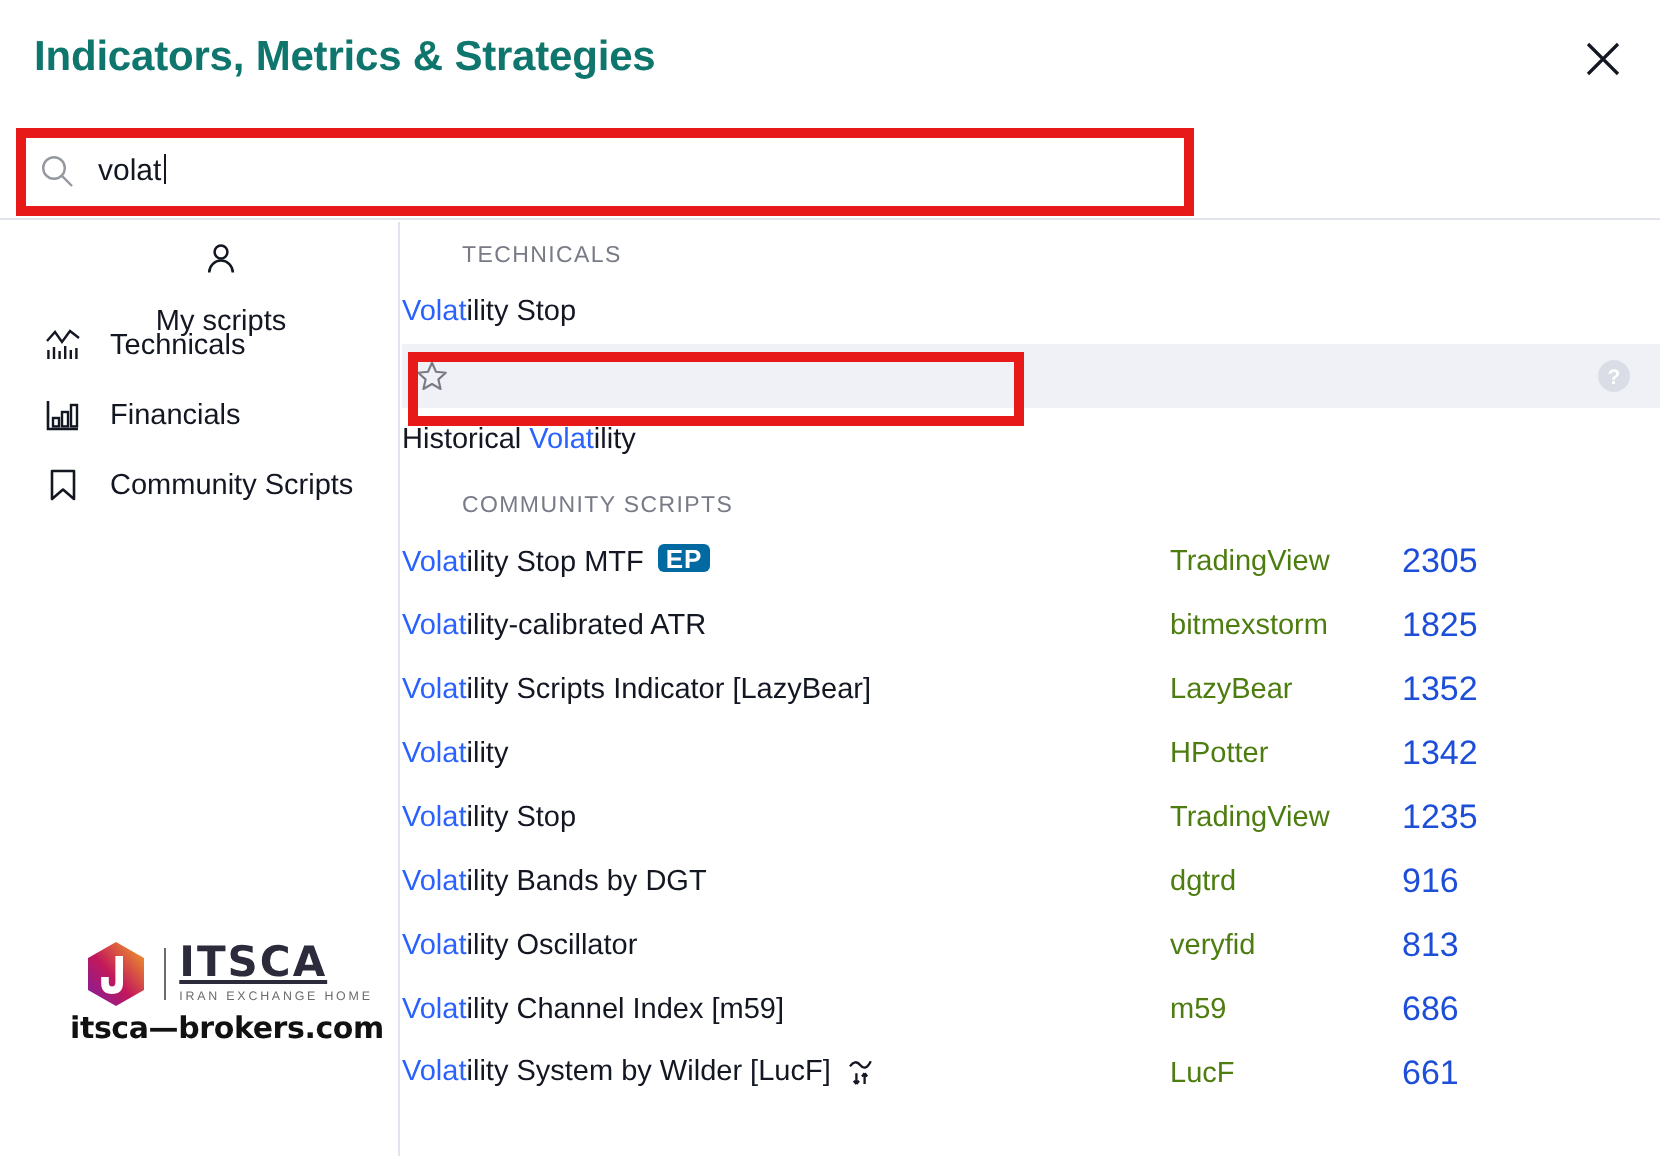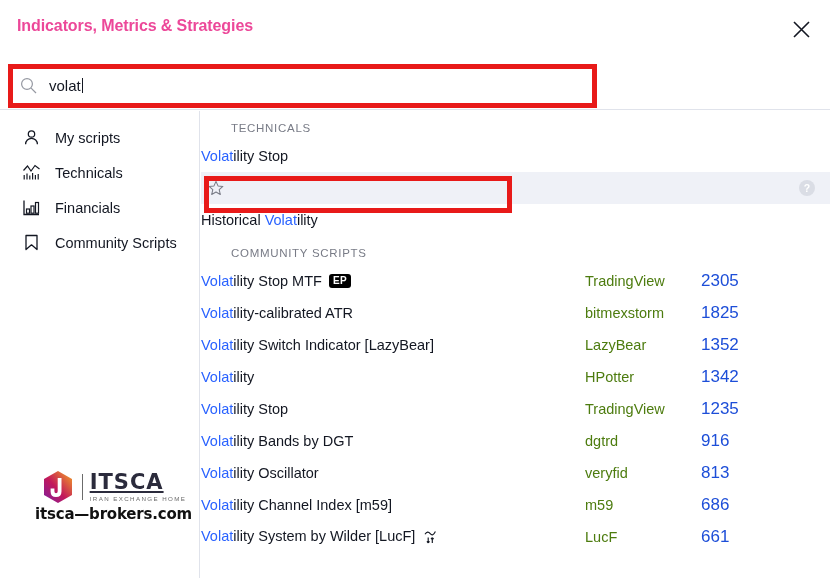--- a/index.html
+++ b/index.html
@@ -11,21 +11,21 @@
   }
   .dialog { position: relative; width: 830px; height: 578px; background: #fff; }
 
   
   .header {
     position: absolute; left: 0; top: 0; width: 830px; height: 59px;
     display: flex; align-items: center;
   }
   .title {
     position: absolute; left: 17px; top: 17px;
-    font-size: 16px; font-weight: 700; color: #ec4899;
+    font-size: 21px; font-weight: 700; color: #0f766e;
     letter-spacing: -0.1px;
   }
   .close-btn {
     position: absolute; right: 12px; top: 12px;
     width: 34px; height: 34px; display: flex;
     align-items: center; justify-content: center;
     cursor: pointer; background: transparent; border: 0;
   }
   .close-btn svg { display: block; }
 
@@ -59,21 +59,21 @@
   
   .sidebar {
     position: absolute; left: 0; top: 111px; width: 200px; height: 467px;
     border-right: 1px solid #e0e3eb; background: #fff;
   }
   .side-item {
     display: flex; align-items: center; gap: 14px;
     height: 35px; padding-left: 22px; cursor: pointer;
     color: #131722; font-size: 14.5px;
   }
-  .side-item:nth-child(1) { margin-top: 9px; }
+  .side-item:nth-child(1) { margin-top: 9px; flex-direction: column; }
   .side-item + .side-item { margin-top: 0px; }
   .side-ico { width: 19px; height: 19px; flex: none; display: block; }
 
   
   .content {
     position: absolute; left: 201px; top: 111px;
     width: 629px; height: 467px; overflow: hidden; background: #fff;
   }
   .group-label {
     font-size: 11.5px; letter-spacing: 0.7px; color: #787b86;
@@ -91,22 +91,22 @@
   }
   .row-name { display: inline-block; }
   .hl { color: #2962ff; }
   .author {
     position: absolute; left: 384px; color: #4d7c0f; font-size: 14.5px;
   }
   .likes {
     position: absolute; left: 500px; color: #1d4ed8; font-size: 17px;
   }
   .ep-badge {
-    display: inline-block; margin-left: 7px; background: #000000;
-    color: #fff; font-size: 10px; font-weight: 700; letter-spacing: .4px;
+    display: inline-block; margin-left: 7px; background: #0369a1;
+    color: #fff; font-size: 13px; font-weight: 700; letter-spacing: .4px;
     padding: 1.5px 4px 1.5px 4px; border-radius: 3px; vertical-align: 2px;
     line-height: 11px;
   }
   .strat-ico { display: inline-block; margin-left: 9px; vertical-align: -3px; }
   .help-ico {
     position: absolute; right: 14px; top: 50%; transform: translateY(-50%);
     width: 18px; height: 18px;
   }
 
   
@@ -245,21 +245,21 @@
       <span class="likes">2305</span>
     </div>
 
     <div class="row">
       <span class="row-name"><span class="hl">Volat</span><span>ility-calibrated ATR</span></span>
       <span class="author">bitmexstorm</span>
       <span class="likes">1825</span>
     </div>
 
     <div class="row">
-      <span class="row-name"><span class="hl">Volat</span><span>ility Switch Indicator [LazyBear]</span></span>
+      <span class="row-name"><span class="hl">Volat</span><span>ility Scripts Indicator [LazyBear]</span></span>
       <span class="author">LazyBear</span>
       <span class="likes">1352</span>
     </div>
 
     <div class="row">
       <span class="row-name"><span class="hl">Volat</span><span>ility</span></span>
       <span class="author">HPotter</span>
       <span class="likes">1342</span>
     </div>
 

